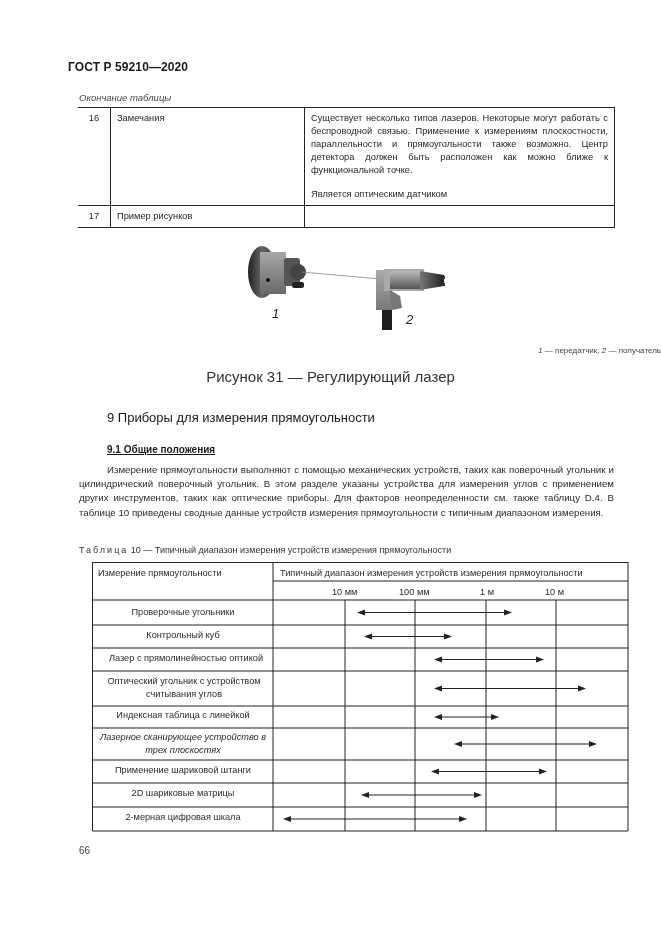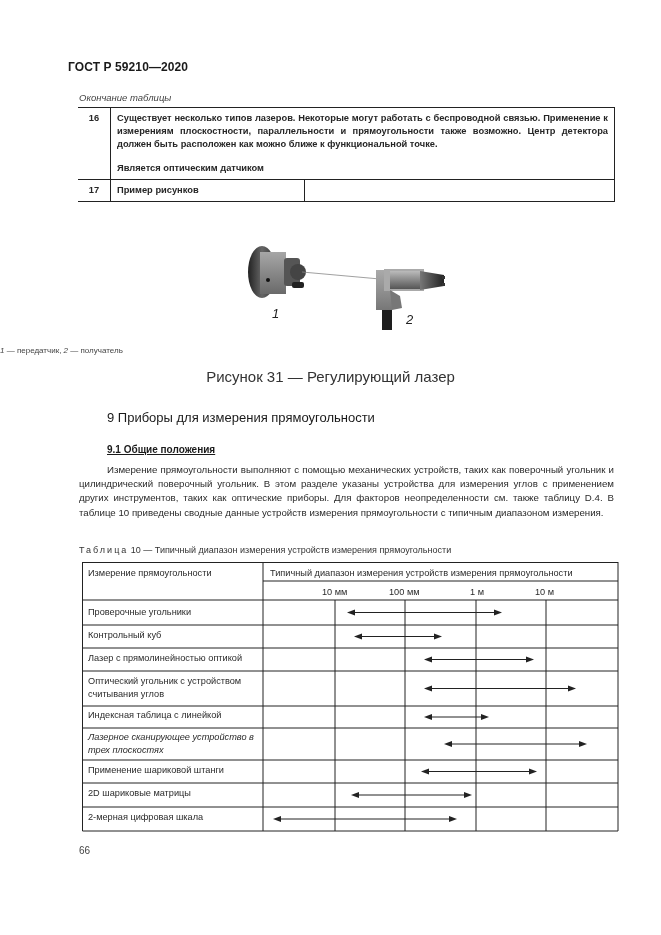--- a/index.html
+++ b/index.html
@@ -4,56 +4,57 @@
 <style>
   html, body { margin: 0; padding: 0; background: #ffffff; }
   body { width: 661px; height: 935px; position: relative; overflow: hidden;
          font-family: "Liberation Sans", "DejaVu Sans", sans-serif; color: #262626; }
   .abs { position: absolute; }
   .doc-code { left: 68px; top: 60px; font-size: 12px; font-weight: bold; color: #1a1a1a; letter-spacing: 0.1px; text-align: center; }
   .cont-label { left: 79px; top: 92px; font-size: 9.5px; font-style: italic; color: #444; }
 
   
   .t1 { left: 78px; top: 107px; width: 536px; border-top: 1px solid #222; border-bottom: 1px solid #222; border-right: 1px solid #222; }
-  .t1 .row { display: flex; font-size: 9.3px; line-height: 13px; font-weight: bold; }
+  .t1 .row { display: flex; font-size: 9.3px; line-height: 13px; }
   .t1 .row + .row { border-top: 1px solid #222; }
   .t1 .c-num { width: 32px; text-align: center; padding: 4px 0 4px 0; border-right: 1px solid #222; }
   .t1 .c-name { width: 181px; padding: 4px 6px; border-right: 1px solid #222; }
   .t1 .c-val { flex: 1; padding: 4px 6px; text-align: justify; }
   .t1 .c-val p { margin: 0; }
   .t1 .c-val p + p { margin-top: 11px; }
 
   
   .figure { left: 232px; top: 240px; width: 230px; height: 100px; }
-  .fig-caption-legend { left: 0; width: 661px; top: 346px; text-align: left; font-size: 8px; color: #444; }
+  .fig-caption-legend { left: 0; width: 661px; top: 346px; text-align: right; font-size: 8px; color: #444; }
   .fig-caption-legend i { font-style: italic; }
   .fig-title { left: 0; width: 661px; top: 368px; text-align: center; font-size: 15px; color: #333; }
 
   .h-section { left: 107px; top: 410px; font-size: 13px; font-weight: normal; color: #1a1a1a; }
   .h-sub { left: 107px; top: 444px; font-size: 10px; font-weight: bold; color: #1a1a1a; text-decoration: underline; }
   .para { left: 79px; top: 463px; width: 535px; font-size: 9.7px; line-height: 14.2px; text-align: justify; color: #2a2a2a; text-indent: 28px; }
 
   .tcap { left: 79px; top: 545px; font-size: 9px; color: #333; }
   .tcap .spaced { letter-spacing: 2px; }
 
   
-  .t10 { left: 82px; top: 562px; width: 536px; height: 263px; }
+  .t10 { left: 92px; top: 562px; width: 536px; height: 263px; text-align: center; }
   .t10 svg { position: absolute; left: 0; top: 0; }
   .t10 .cell-text { position: absolute; font-size: 9.2px; line-height: 12.5px; color: #2a2a2a; }
   .page-num { left: 79px; top: 845px; font-size: 10px; color: #444; }
 </style>
 </head>
 <body>
 
 <div class="abs doc-code">ГОСТ Р 59210—2020</div>
 <div class="abs cont-label">Окончание таблицы</div>
 
 <div class="abs t1">
   <div class="row">
     <div class="c-num">16</div>
+    <div class="c-name">Замечания</div>
     <div class="c-val">
       <p>Существует несколько типов лазеров. Некоторые могут работать с беспроводной связью. Применение к измерениям плоскостности, параллельности и прямоугольности  также возможно. Центр детектора должен быть расположен как можно ближе к функциональной точке.</p>
       <p>Является оптическим датчиком</p>
     </div>
   </div>
   <div class="row">
     <div class="c-num">17</div>
     <div class="c-name">Пример рисунков</div>
   </div>
 </div>

